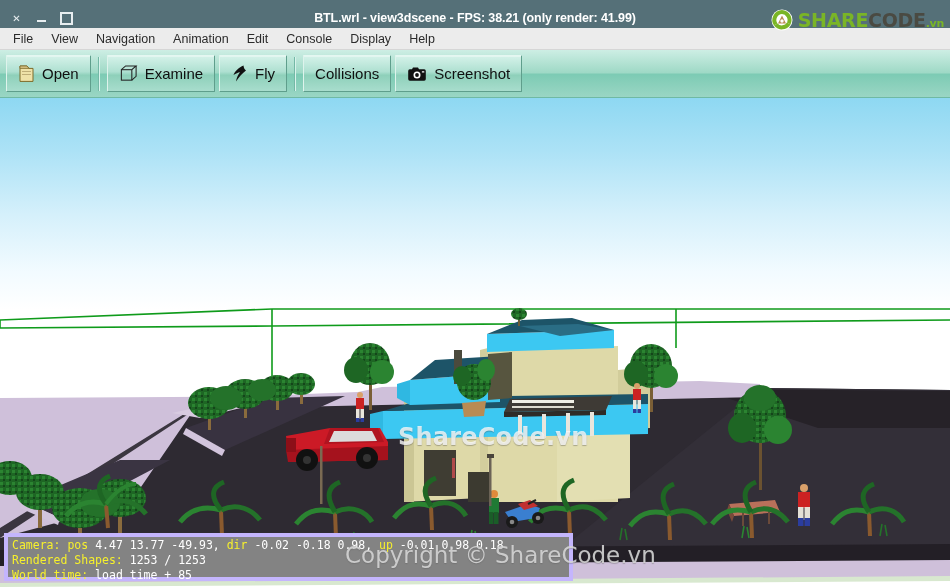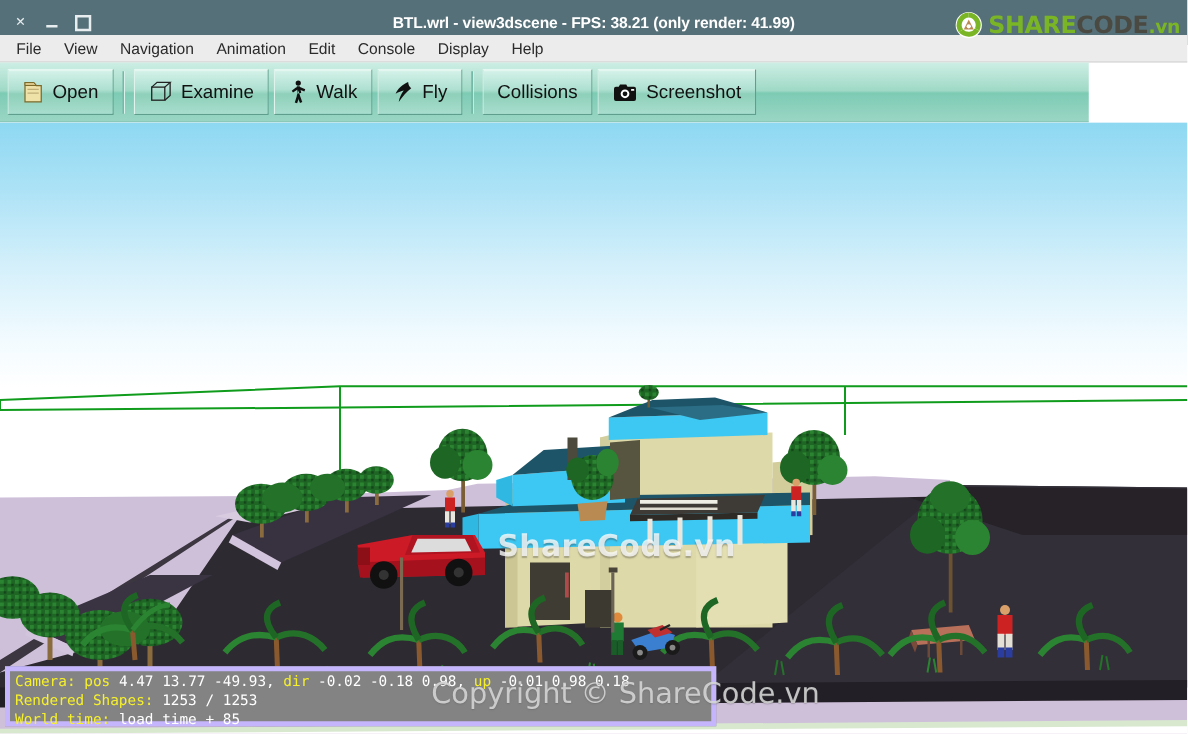--- a/index.html
+++ b/index.html
@@ -38,39 +38,39 @@
   
   .logo {
     position: absolute; right: 6px; top: 7px;
     display: flex; align-items: center; gap: 4px;
     height: 26px; z-index: 5;
   }
   .logo-mark { width: 24px; height: 24px; flex: 0 0 24px; }
   .logo-text { font-size: 19px; font-weight: bold; letter-spacing: -0.3px; font-family: "DejaVu Sans", sans-serif; line-height: 1; }
   .logo-share { color: #7ab526; }
   .logo-code { color: #4a4a42; }
-  .logo-vn { color: #7ab526; font-size: 15px; }
+  .logo-vn { color: #7ab526; font-size: 11px; }
 
   
   .menubar {
     position: absolute; left: 0; top: 28px; width: 950px; height: 22px;
     background: #ececec;
     display: flex; align-items: center;
     border-bottom: 1px solid #d6d6d6;
   }
   .menu-item {
     font-size: 12.5px; color: #2b2b2b;
     padding: 2px 9px; cursor: default;
     white-space: nowrap;
   }
   .menu-item:first-child { margin-left: 4px; }
 
   
   .toolbar {
-    position: absolute; left: 0; top: 50px; width: 871px; height: 48px;
+    position: absolute; left: 0; top: 50px; width: 950px; height: 48px;
     background: linear-gradient(to bottom, #cdeee4 0%, #9fd9c6 48%, #7dcbb4 52%, #9ad6c4 100%);
     display: flex; align-items: center; padding: 0 12px 0 4px;
     border-bottom: 1px solid #6fb9a4;
   }
   .tbtn {
     height: 37px;
     display: flex; align-items: center; gap: 7px;
     padding: 0 11px;
     margin: 0 2px;
     background: linear-gradient(to bottom, #d5f2e9 0%, #aee0d1 45%, #8ed0ba 55%, #a8ddcd 100%);
@@ -195,33 +195,20 @@
       <svg class="icn" width="19" height="19" viewBox="0 0 20 20">
         <g fill="none" stroke="#222" stroke-width="1.1">
           <rect x="2.5" y="6" width="11" height="11"></rect>
           <path d="M2.5 6 L7 2 L18 2 L13.5 6"></path>
           <path d="M13.5 17 L18 13 L18 2"></path>
         </g>
       </svg>
       <span class="tbtn-label">Examine</span>
     </div>
 
-    <div class="tbtn">
-      <svg class="icn" width="15" height="20" viewBox="0 0 15 20">
-        <g fill="#111">
-          <circle cx="7.6" cy="2.4" r="2.1"></circle>
-          <path d="M6.4 5 h2.4 l1.2 5.2 -1.6 0.5 -0.6 -2.4 -0.6 2.6 z"></path>
-          <path d="M7.2 10.4 l-2.4 7.6 1.9 0.5 2.1 -6.2 z"></path>
-          <path d="M8.2 10.4 l2.6 7.2 -1.8 0.7 -2.6 -6.1 z"></path>
-          <path d="M6.2 5.6 L2.4 8.6 l1 1.4 4 -2.6 z"></path>
-          <path d="M9.0 5.6 L13.2 7.4 l-0.7 1.7 -4.2 -1.6 z"></path>
-        </g>
-      </svg>
-      <span class="tbtn-label">Walk</span>
-    </div>
 
     <div class="tbtn">
       <svg class="icn" width="17" height="19" viewBox="0 0 17 19">
         <path d="M12.5 1.5 C8 3.5 4 7 2.5 11 C5 9.5 7 8.6 9 8.3 C7 11 5.5 14 5 17.5 C8 13 11.5 9 15 6.5 C13.5 5.5 12.7 3.6 12.5 1.5 Z" fill="#111"></path>
       </svg>
       <span class="tbtn-label">Fly</span>
     </div>
 
     <div class="tsep"></div>
 

